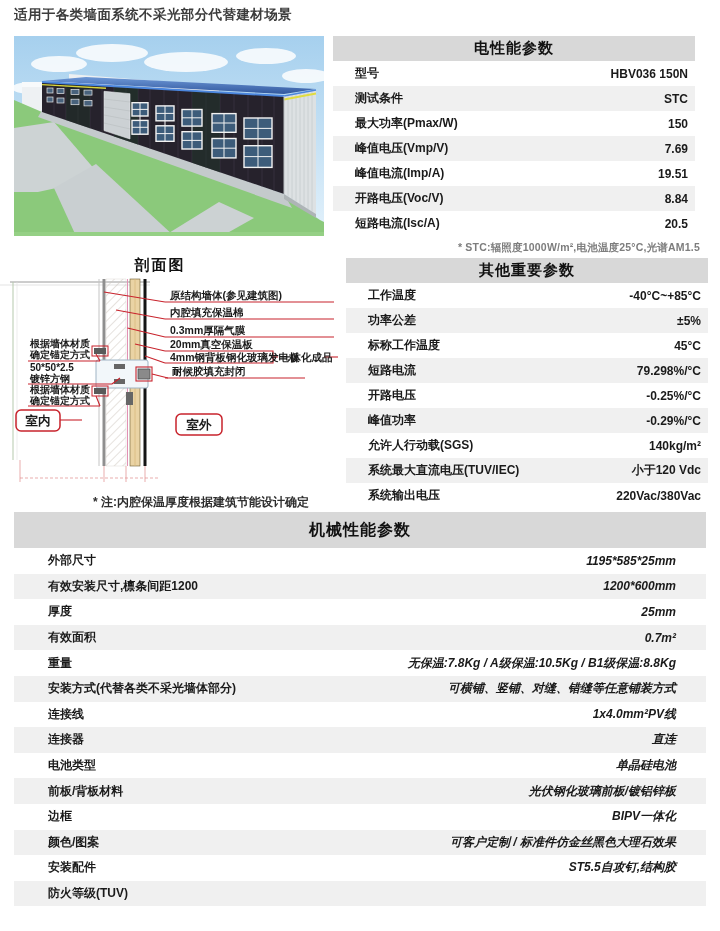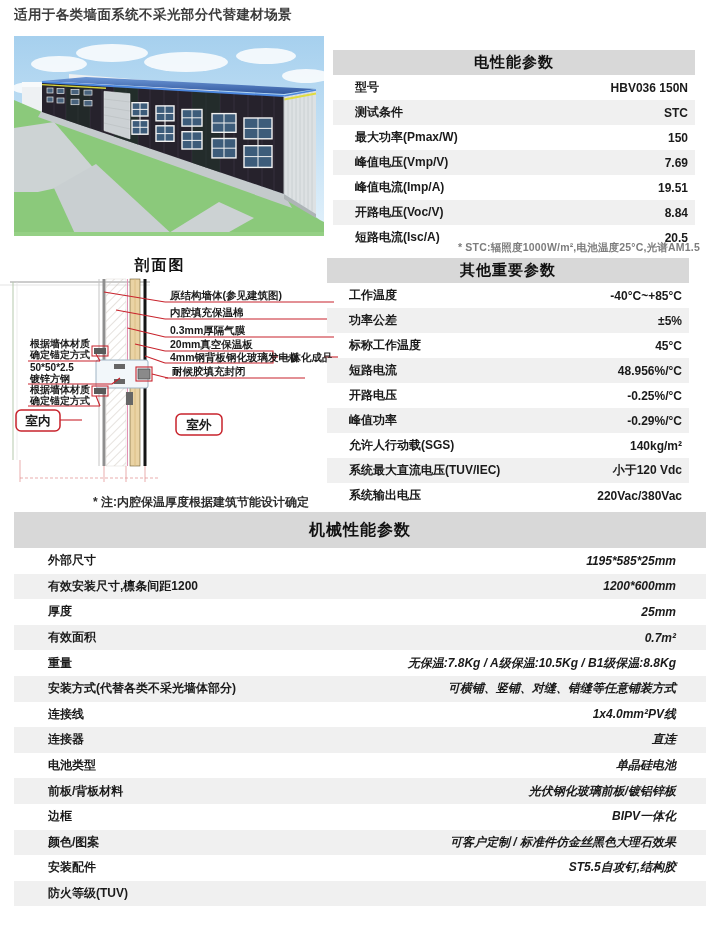--- a/index.html
+++ b/index.html
@@ -13,22 +13,22 @@
 
   .ptable { position:absolute; }
   .phead { height:25px; background:#d8d8d8; display:flex; align-items:center; justify-content:center;
            font-weight:bold; font-size:15px; color:#111; letter-spacing:1px; }
   .prow { height:25px; display:flex; align-items:center; justify-content:space-between;
           font-size:12px; font-weight:bold; color:#1a1a1a; }
   .prow.alt { background:#f0f0f0;justify-content:space-between; }
   .plabel { padding-left:22px; white-space:nowrap; }
   .pvalue { padding-right:7px; white-space:nowrap; text-align:right; }
 
-  #elec  { left:333px; top:50px;  width:362px; }
-  #other { left:327px; top:258px; width:362px; }
+  #elec  { left:333px; top:36px;  width:362px; }
+  #other { left:346px; top:258px; width:362px; }
   #mech  { left:14px;  top:512px; width:692px; }
   #mech .phead { height:36px; font-size:16px; }
   #mech .prow  { height:25.6px; }
   #mech .plabel { padding-left:34px; }
   #mech .pvalue { padding-right:30px;font-style:italic; }
 
   .note { position:absolute; font-size:10.5px; font-weight:600; color:#7d7d7d; }
   #elec-note { left:333px; top:241px; width:367px; text-align:right; letter-spacing:.2px; }
   #diag-note { left:36px; top:494px; width:330px; text-align:center; color:#2e2e2e; font-size:12px; font-weight:bold; }
 
@@ -270,21 +270,21 @@
         <div class="prow alt">
           <span class="plabel">功率公差</span>
           <span class="pvalue">±5%</span>
         </div>
         <div class="prow">
           <span class="plabel">标称工作温度</span>
           <span class="pvalue">45°C</span>
         </div>
         <div class="prow alt">
           <span class="plabel">短路电流</span>
-          <span class="pvalue">48.956%/°C</span>
+          <span class="pvalue">79.298%/°C</span>
         </div>
         <div class="prow">
           <span class="plabel">开路电压</span>
           <span class="pvalue">-0.25%/°C</span>
         </div>
         <div class="prow alt">
           <span class="plabel">峰值功率</span>
           <span class="pvalue">-0.29%/°C</span>
         </div>
         <div class="prow">

